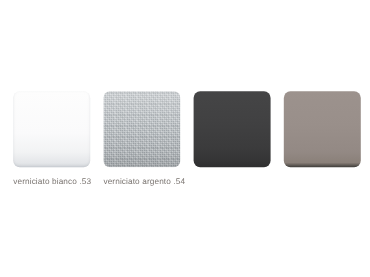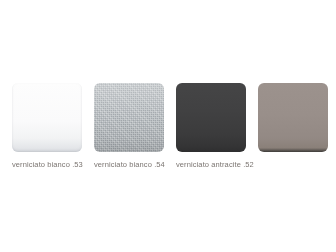--- a/index.html
+++ b/index.html
@@ -135,26 +135,25 @@
 
   <div class="swatch-row">
 
     <div class="swatch-cell">
       <div class="swatch-chip chip-bianco"></div>
       <div class="swatch-label">verniciato bianco .53</div>
     </div>
 
     <div class="swatch-cell">
       <div class="swatch-chip chip-argento"></div>
-      <div class="swatch-label">verniciato bianco .54</div>
+      <div class="swatch-label">verniciato argento .54</div>
     </div>
 
     <div class="swatch-cell">
       <div class="swatch-chip chip-antracite"></div>
-      <div class="swatch-label">verniciato antracite .52</div>
     </div>
 
     <div class="swatch-cell">
       <div class="swatch-chip chip-tortora"></div>
     </div>
 
   </div>
 
 </div>
 

